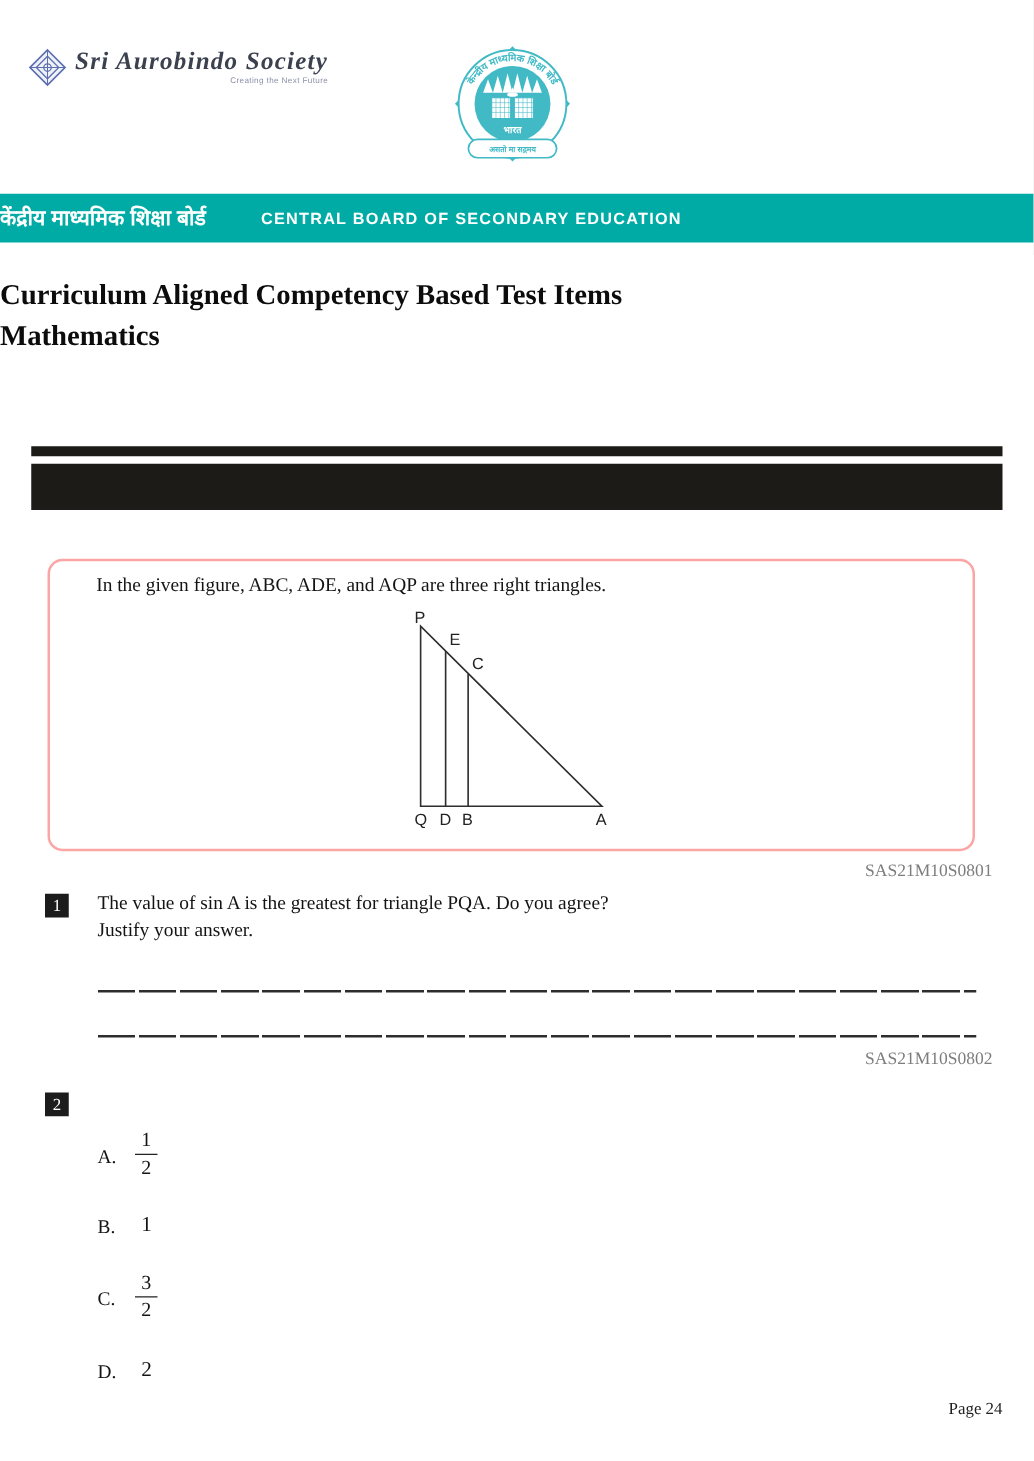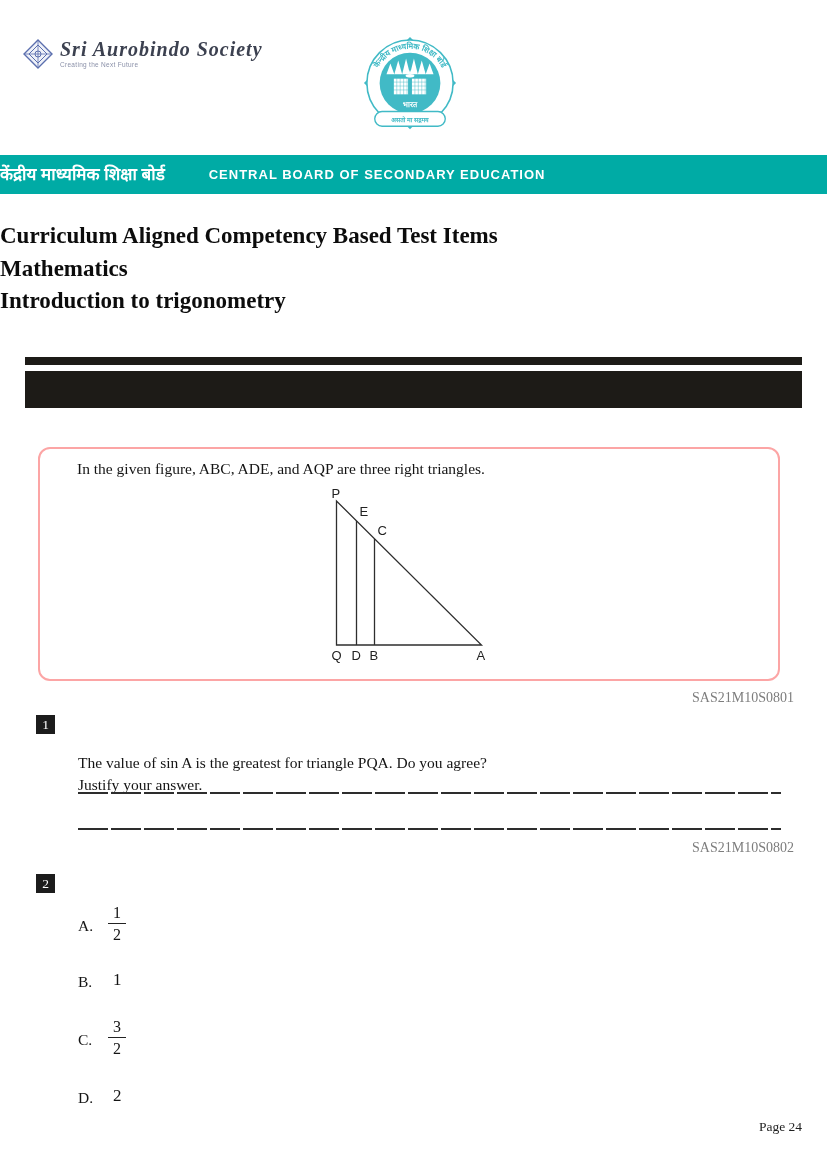--- a/index.html
+++ b/index.html
@@ -7,21 +7,21 @@
     position:relative;
     width:827px;height:1169px;
     margin:0 auto;
     background:#ffffff;
     font-family:"Liberation Serif", serif;
     color:#1a1a1a;
     overflow:hidden;
   }
   
   .sas-logo{position:absolute;left:22px;top:38px;display:flex;align-items:flex-start;gap:6px;}
-  .sas-text-wrap{display:flex;flex-direction:column;align-items:flex-start;}
+  .sas-text-wrap{display:flex;flex-direction:column;align-items:flex-end;}
   .sas-name{
     font-family:"Liberation Serif", serif;
     font-style:italic;font-weight:bold;
     font-size:20px;color:#3c4150;line-height:22px;letter-spacing:1px;
   }
   .sas-tagline{font-family:"Liberation Sans", sans-serif;font-size:6.5px;color:#8a90a8;margin-top:1px;letter-spacing:.3px;}
   .cbse-emblem{position:absolute;left:361px;top:34px;}
   
   .banner{
     position:absolute;left:0;top:155px;width:827px;height:39px;
@@ -135,21 +135,20 @@
   </svg>
 
   <div class="banner" style="background:#00aba5;">
     <div class="banner-hindi">केंद्रीय माध्यमिक शिक्षा बोर्ड</div>
     <div class="banner-english">CENTRAL BOARD OF SECONDARY EDUCATION</div>
   </div>
 
   <div class="title-block">
     <div>Curriculum Aligned Competency Based Test Items</div>
     <div>Mathematics</div>
-    <div>Introduction to trigonometry</div>
   </div>
 
   <div class="bar-thin"></div>
   <div class="bar-thick"></div>
 
   <div class="stimulus-box">
     <div class="stimulus-prompt">In the given figure, ABC, ADE, and AQP are three right triangles.</div>
     <svg class="figure-svg" width="175" height="182" viewBox="0 0 170 182">
       <g stroke="#2e2e2e" stroke-width="1.3" fill="none">
         <polygon points="12,14 12,158 157,158"></polygon>
@@ -162,21 +161,21 @@
       <text class="fig-label" x="7" y="173">Q</text>
       <text class="fig-label" x="27" y="173">D</text>
       <text class="fig-label" x="45" y="173">B</text>
       <text class="fig-label" x="152" y="173">A</text>
     </svg>
   </div>
 
   <div class="item-code" style="top:690px;">SAS21M10S0801</div>
 
   <div class="q-badge" style="top:715px;">1</div>
-  <div class="q-text" style="top:712px;width:690px;margin-top:40px;">
+  <div class="q-text" style="top:712px;width:690px;">
     <div>The value of sin A is the greatest for triangle PQA. Do you agree?</div>
     <div>Justify your answer.</div>
   </div>
   <div class="answer-line" style="top:792px;"></div>
   <div class="answer-line" style="top:828px;"></div>
 
   <div class="item-code" style="top:840px;">SAS21M10S0802</div>
 
   <div class="q-badge" style="top:874px;">2</div>
 

